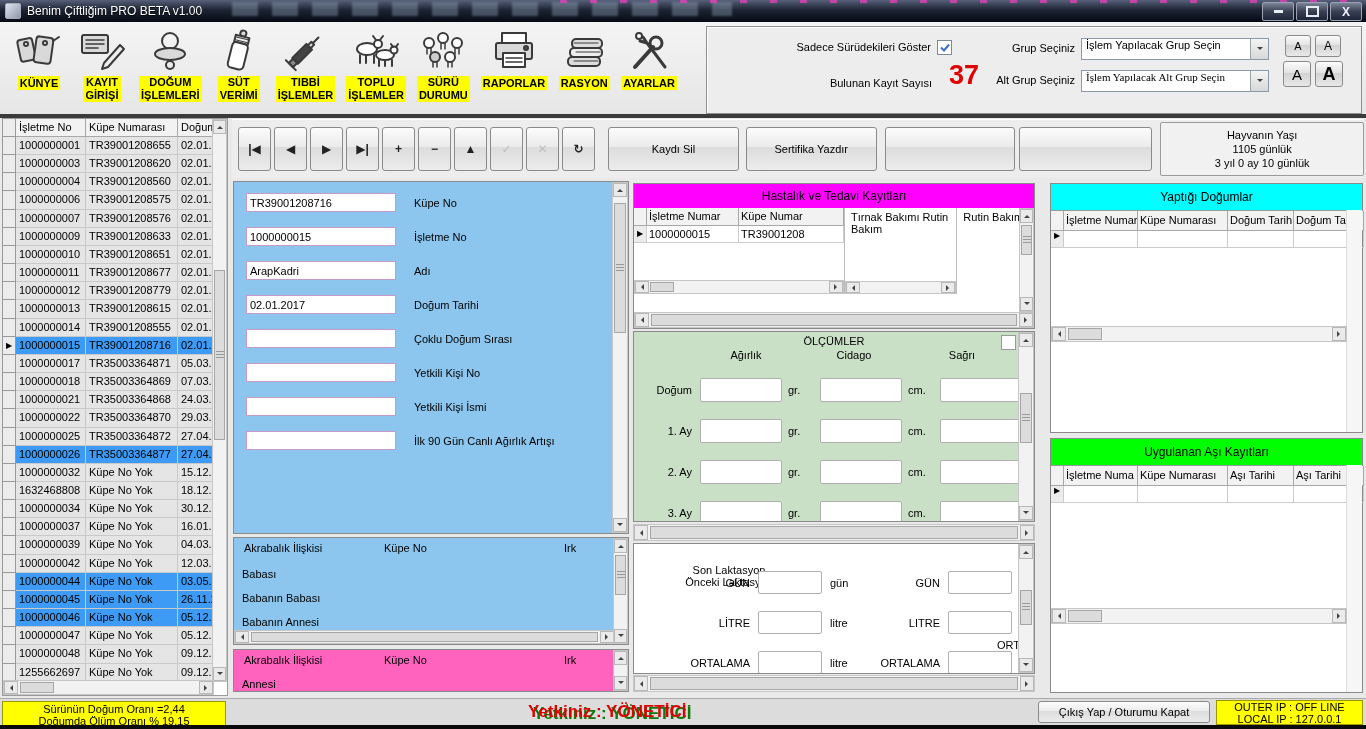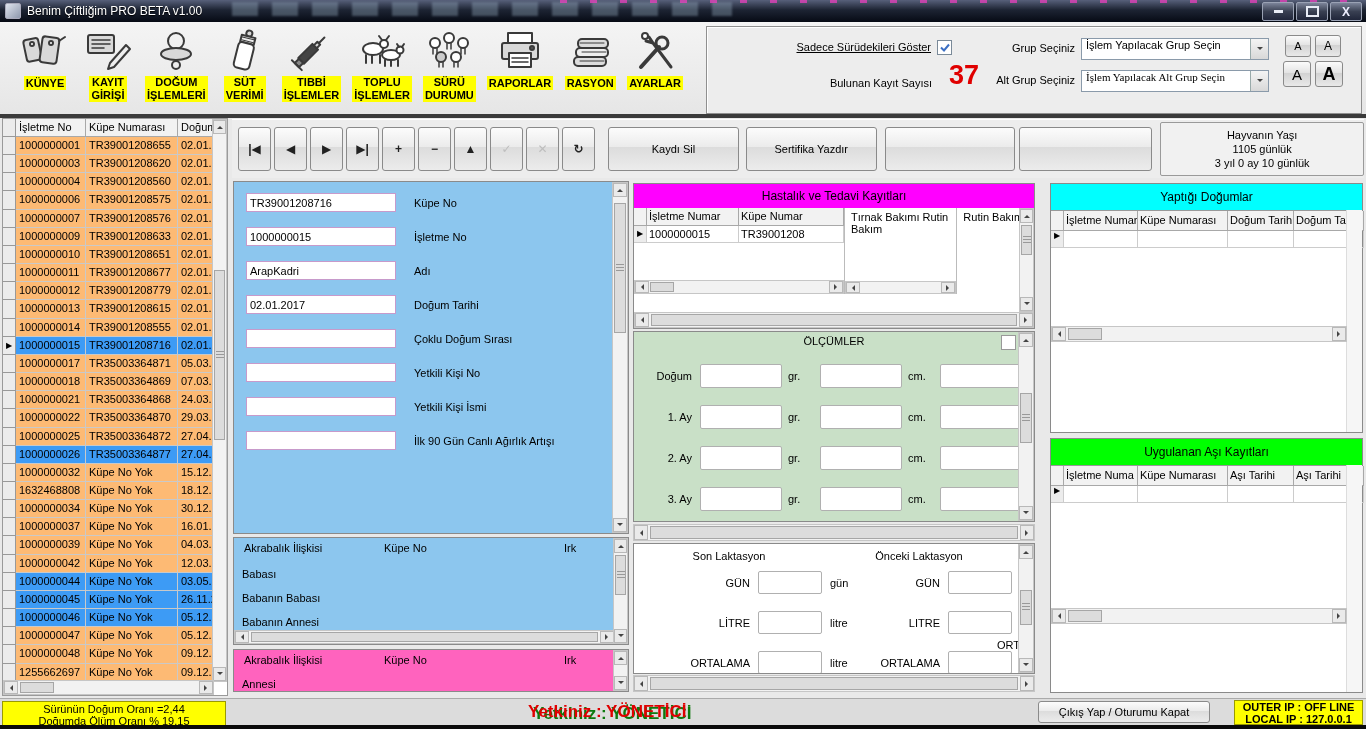--- a/index.html
+++ b/index.html
@@ -17,21 +17,21 @@
   .pink-dots{position:absolute;left:560px;top:0;width:800px;height:3px;
     background:repeating-linear-gradient(90deg,rgba(255,60,200,.65) 0 7px,transparent 7px 30px);}
   .winbtns{position:absolute;right:4px;top:2px;display:flex;gap:2px;}
   .winbtn{width:30px;height:17px;border:1px solid #9aa2b4;border-radius:2px;
     background:linear-gradient(180deg,#7c8499,#394052 50%,#20263a);display:flex;align-items:center;justify-content:center;}
   .g-min{width:9px;height:3px;background:#e8ecf5;}
   .g-max{width:9px;height:7px;border:2px solid #e8ecf5;background:transparent;}
   .g-close{color:#eef;font-weight:bold;font-size:12px;line-height:1;}
   
   .icon-toolbar{position:absolute;left:0;top:22px;width:1366px;height:92px;
-    background:linear-gradient(180deg,#f4f4f4,#e6e6e6);display:flex;align-items:flex-start;padding:4px 0 0 16px;box-sizing:border-box;}
+    background:linear-gradient(180deg,#f4f4f4,#e6e6e6);display:flex;align-items:flex-start;padding:4px 0 0 10px;box-sizing:border-box;}
   .dark-strip{position:absolute;left:0;top:114px;width:1366px;height:4px;background:#3b3b3b;}
   .tool-btn{display:flex;flex-direction:column;align-items:center;justify-content:flex-start;
     margin-right:5px;background:transparent;border:none;cursor:pointer;padding:0 3px;}
   .tool-ico{width:52px;height:50px;display:flex;align-items:center;justify-content:center;}
   .tool-label{white-space:pre-line;text-align:center;font-weight:bold;font-size:11px;line-height:13px;
     background:#FFFF00;padding:0 2px;min-height:14px;display:flex;align-items:center;}
   .tool-ico svg{stroke:#3a3a3a;fill:#d9d9d9;stroke-width:2;stroke-linecap:round;stroke-linejoin:round;}
   
   .filter-panel{position:absolute;left:706px;top:26px;width:654px;height:86px;background:#EDEDED;
     border:1px solid #8f8f8f;box-shadow:inset 1px 1px 0 #fff;}
@@ -73,34 +73,34 @@
   .tri-d{border-top-color:#444;margin-bottom:-2px;}
   .thumb-h{position:absolute;top:1px;bottom:1px;background:#DCDCDC;border:1px solid #A6A6A6;box-sizing:border-box;}
   .thumb-v{position:absolute;left:1px;right:1px;background:#DCDCDC;border:1px solid #A6A6A6;box-sizing:border-box;}
   .grip{background-image:repeating-linear-gradient(180deg,#999 0 1px,transparent 1px 3px);background-size:8px 9px;background-position:center;background-repeat:no-repeat;}
   
   .animal-table{position:absolute;left:2px;top:118px;width:226px;height:578px;background:#fff;border:1px solid #9a9a9a;box-sizing:border-box;}
   .at-head{display:flex;height:18px;}
   .at-head div{background:#F2F2F2;border-right:1px solid #A8A8A8;border-bottom:1px solid #A8A8A8;
     padding-left:3px;line-height:17px;overflow:hidden;white-space:nowrap;box-sizing:border-box;}
   .at-body{height:545px;overflow:hidden;}
-  .at-row{display:flex;height:18.16px;background:#fdba74;}
+  .at-row{display:flex;height:18.16px;background:#e5e5e5;}
   .at-row.sel,.at-row.hl{background:#3D9BF5;}
   .at-row div{border-right:1px solid #C9C9C9;border-bottom:1px solid #C9C9C9;padding-left:3px;
     line-height:17px;overflow:hidden;white-space:nowrap;box-sizing:border-box;}
   .at-row .sel-cell,.at-head .sel-cell{background:#ECECEC;border-right:1px solid #999;border-bottom:1px solid #999;
     padding:0;text-align:center;font-size:8px;line-height:18px;}
   .cw0{width:13px;flex:none;}.cw1{width:70px;flex:none;}.cw2{width:92px;flex:none;}.cw3{width:36px;flex:none;}
   .at-vscroll{position:absolute;right:0;top:0;width:15px;height:563px;}
   .at-hscroll{position:absolute;left:0;bottom:0;width:211px;height:15px;}
   
   .statusbar{position:absolute;left:0;top:698px;width:1366px;height:27px;background:#DCDCDC;border-top:1px solid #aaa;}
   .yellow-box{background:#FFFF00;border:1px solid #9a9a00;text-align:center;box-sizing:border-box;}
   .sb-left{position:absolute;left:2px;top:2px;width:224px;height:25px;line-height:12px;padding-top:1px;}
-  .sb-right{position:absolute;right:3px;top:1px;width:129px;height:25px;font-weight:bold;line-height:12px;font-size:11px;}
+  .sb-right{position:absolute;right:3px;top:1px;width:147px;height:25px;font-weight:normal;line-height:12px;font-size:11px;}
   .perm{position:absolute;left:528px;top:3px;font-size:17px;font-weight:bold;color:#E00000;
     text-shadow:5px 2px 0 #0E7A0E;white-space:nowrap;}
   .logout{position:absolute;right:156px;top:2px;width:172px;height:22px;font-size:11px;}
   .black-bottom{position:absolute;left:0;top:725px;width:1366px;height:4px;background:#0a0a0a;}
   
   .form-panel{position:absolute;left:233px;top:181px;width:396px;height:353px;background:#8CC6EE;
     border:1px solid #8a8a8a;box-sizing:border-box;padding:10px 0 0 12px;}
   .f-row{display:flex;align-items:center;height:21px;margin-bottom:13px;}
   .f-input{width:150px;height:19px;border:1px solid #C79ACB;background:#fff;font-family:inherit;font-size:11px;padding:0 3px;box-sizing:border-box;}
   .f-label{margin-left:18px;white-space:nowrap;}
@@ -143,21 +143,21 @@
   .ol-cols{display:flex;margin:2px 0 2px 0;}
   .ol-cols div{text-align:center;}
   .ol-row{display:flex;align-items:center;margin:17px 0 0 6px;}
   .ol-lbl{width:52px;text-align:right;padding-right:8px;flex:none;}
   .ol-input{width:76px;height:20px;border:1px solid #b0b0b0;border-radius:2px;background:#fff;flex:none;}
   .ol-unit{width:32px;padding-left:6px;flex:none;}
   .ol-vscroll{position:absolute;right:0;top:0;width:16px;height:189px;}
   .mid-hscroll{position:absolute;left:633px;width:402px;height:17px;}
   
   .lakt{position:absolute;left:633px;top:543px;width:402px;height:131px;background:#fff;border:1px solid #8a8a8a;box-sizing:border-box;overflow:hidden;}
-  .lk-titles{display:flex;margin-top:6px;}
+  .lk-titles{display:flex;margin-top:20px;flex-direction:column;}
   .lk-rows{position:absolute;top:28px;left:0;width:100%;}
   .lk-row{display:flex;align-items:center;margin:0 0 19px 0;height:21px;padding-left:44px;}
   .lk-lbl{width:72px;text-align:right;padding-right:8px;flex:none;}
   .lk-input{width:58px;height:19px;border:1px solid #b0b0b0;border-radius:2px;background:#fff;flex:none;}
   .lk-unit{padding-left:8px;flex:none;}
   .lk-overflow{position:absolute;right:14px;bottom:22px;}
   .lk-vscroll{position:absolute;right:0;top:0;width:16px;height:129px;}
   
   .rpanel{position:absolute;left:1050px;width:313px;background:#fff;border:1px solid #8a8a8a;box-sizing:border-box;}
   .rp-births{top:183px;height:250px;}
@@ -321,21 +321,21 @@
             <path d="M40 38 22 14M22 14l-4-6M22 14l-7-2" fill="none" stroke-width="3"></path>
             <circle cx="14" cy="7" r="3" fill="#fff"></circle>
           </svg>
         </span>
       <span class="tool-label">AYARLAR</span>
     </button>
   </div>
   <div class="dark-strip"></div>
 
   <div class="filter-panel">
-    <div class="fp-abs fp-label" style="left:0;width:224px;top:14px;text-decoration:underline;">Sadece Sürüdekileri Göster</div>
+    <div class="fp-abs fp-label" style="left:0;width:224px;top:14px;">Sadece Sürüdekileri Göster</div>
     <div class="fp-abs checkbox" style="left:230px;top:13px;">
       <svg width="10" height="9" viewBox="0 0 10 9">
           <path d="M1 4.5 4 7.5 9 1.5"></path>
         </svg>
     </div>
     <div class="fp-abs fp-label" style="left:60px;width:165px;top:50px;">Bulunan Kayıt Sayısı</div>
     <div class="fp-abs count-red" style="left:242px;top:33px;">37</div>
     <div class="fp-abs fp-label" style="left:200px;width:168px;top:15px;">Grup Seçiniz</div>
     <div class="combo" style="left:374px;top:11px;width:186px;">
       <div class="combo-text">İşlem Yapılacak Grup Seçin</div>
@@ -763,20 +763,26 @@
       <div class="thumb-h" style="left:16px;right:16px;"></div>
       <div class="arr arr-r">
           <div class="tri tri-r"></div>
         </div>
     </div>
   </div>
 
   <div class="olcumler">
     <div class="ol-title">ÖLÇÜMLER</div>
     <div class="ol-corner"></div>
+    <div class="ol-cols">
+      <div style="width:58px;"></div>
+      <div style="width:108px;">Ağırlık</div>
+      <div style="width:108px;">Cidago</div>
+      <div style="width:108px;">Sağrı</div>
+    </div>
     <div>
 
     <div class="ol-row">
         <div class="ol-lbl">Doğum</div>
         <input class="ol-input" style="">
         <div class="ol-unit">gr.</div>
         <input class="ol-input" style="">
         <div class="ol-unit">cm.</div>
         <input class="ol-input" style="">
         <div class="ol-unit">cm.</div>

